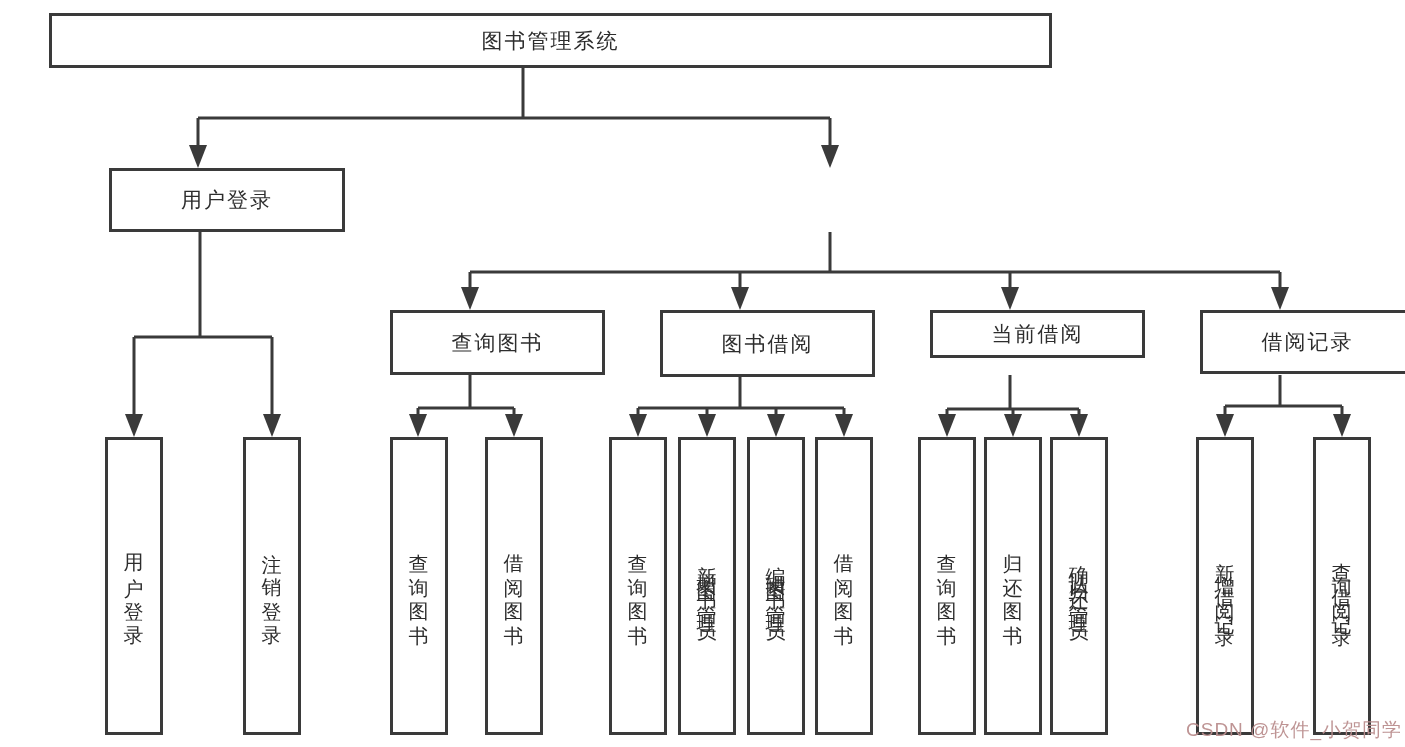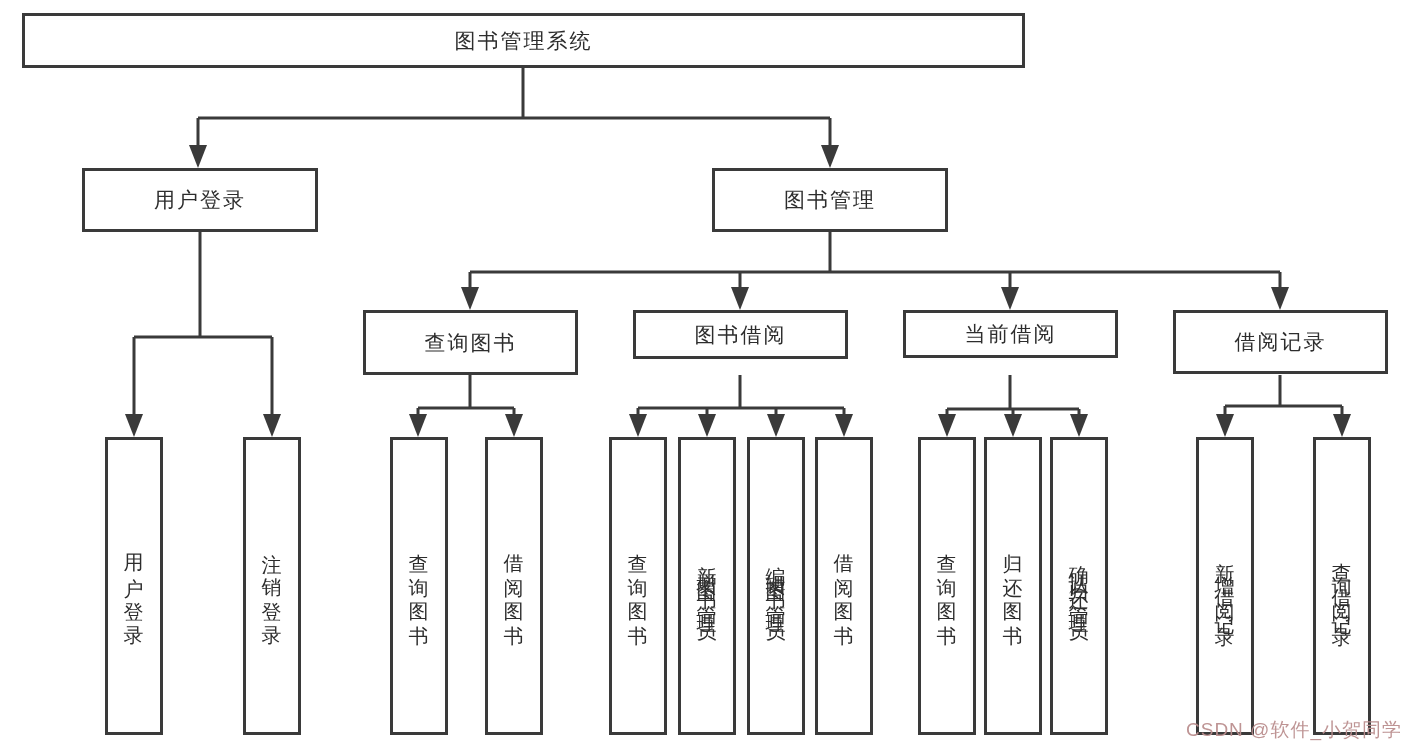--- a/index.html
+++ b/index.html
@@ -7,20 +7,21 @@
     position:relative;width:1405px;height:747px;background:#ffffff;overflow:hidden;
     font-family:"Liberation Sans","DejaVu Sans",sans-serif;
   }
   .canvas svg{position:absolute;left:0;top:0;}
   .node{
     position:absolute;box-sizing:border-box;
     border:3px solid #3a3a3a;background:#ffffff;
     display:flex;align-items:center;justify-content:center;
     font-size:21px;color:#2d2d2d;letter-spacing:2px;
     z-index:2;
+    margin-left:27px;
   }
   .tnode{
     position:absolute;box-sizing:border-box;
     border:3px solid #3a3a3a;background:#ffffff;
     writing-mode:vertical-rl;text-orientation:mixed;
     display:flex;align-items:center;justify-content:center;
     font-size:20px;color:#2d2d2d;line-height:1;
     top:437px;width:58px;height:298px;
     z-index:2;
   }
@@ -71,24 +72,23 @@
       <polygon points="1004,414 1022,414 1013,437"></polygon>
       <polygon points="1070,414 1088,414 1079,437"></polygon>
       <polygon points="1216,414 1234,414 1225,437"></polygon>
       <polygon points="1333,414 1351,414 1342,437"></polygon>
     </g>
   </svg>
 
   <div class="node" style="left:22px;top:13px;width:1003px;height:55px">图书管理系统</div>
 
   <div class="node" style="left:82px;top:168px;width:236px;height:64px">用户登录</div>
-  <div class="node" style="left:712px;top:168px;width:236px;height:64px">图书管理</div>
 
   <div class="node" style="left:363px;top:310px;width:215px;height:65px">查询图书</div>
-  <div class="node" style="left:633px;top:310px;width:215px;height:49px">图书借阅</div>
+  <div class="node" style="left:633px;top:310px;width:215px;height:67px">图书借阅</div>
   <div class="node" style="left:903px;top:310px;width:215px;height:48px">当前借阅</div>
   <div class="node" style="left:1173px;top:310px;width:215px;height:64px">借阅记录</div>
 
   <div class="tnode" style="left: 105px; letter-spacing: 24px;">用户登录</div>
   <div class="tnode" style="left: 243px; letter-spacing: 24px;">注销登录</div>
 
   <div class="tnode" style="left: 390px; letter-spacing: 24px;">查询图书</div>
   <div class="tnode" style="left: 485px; letter-spacing: 24px;">借阅图书</div>
 
   <div class="tnode" style="left: 609px; letter-spacing: 24px;">查询图书</div>

